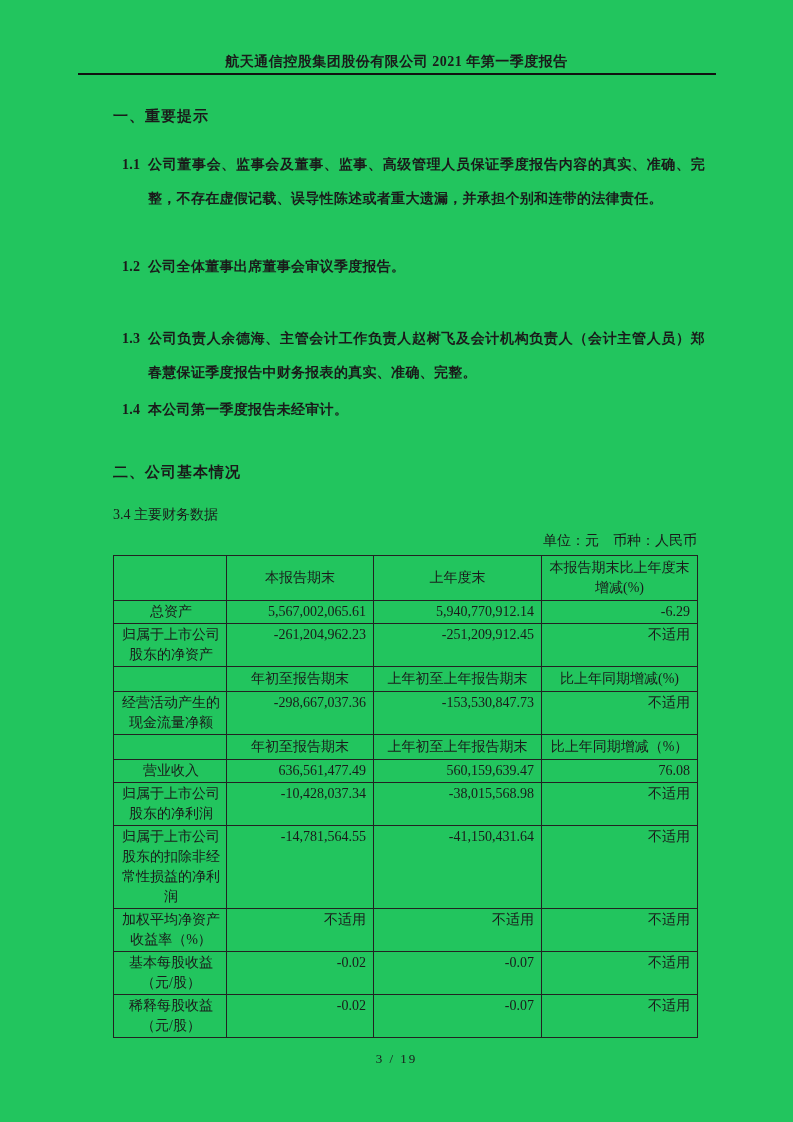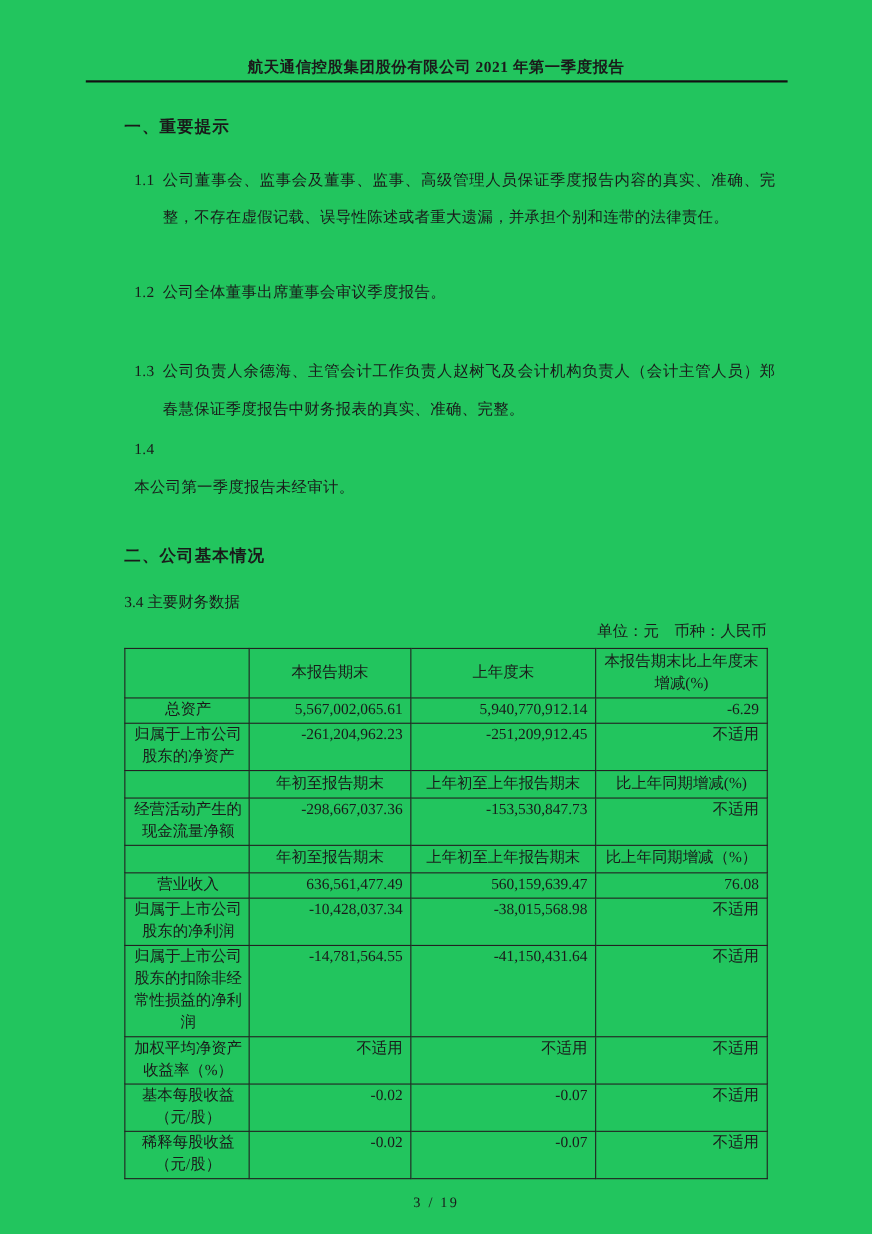--- a/index.html
+++ b/index.html
@@ -40,27 +40,28 @@
     letter-spacing: 1px;
   }
   #sec1 { margin-top: 30px; }
   #sec2 { margin-top: 34px; }
   .para {
     display: flex;
     padding-left: 9px;
     font-size: 14px;
     line-height: 34px;
     letter-spacing: 0.3px;
+    font-weight: bold;
   }
   .para .num { flex: 0 0 26px; }
   .para .ptext { flex: 1; text-align: justify; }
   #p11 { margin-top: 21px; }
   #p12 { margin-top: 34px; }
   #p13 { margin-top: 38px; justify-content: center; }
-  #p14 { margin-top: 3px; flex-direction: column; }
+  #p14 { margin-top: 3px; }
   .sub-heading {
     margin-top: 21px;
     font-size: 14px;
     line-height: 22px;
   }
   .unit-note {
     margin-top: 4px;
     width: 584px;
     text-align: right;
     font-size: 14px;

